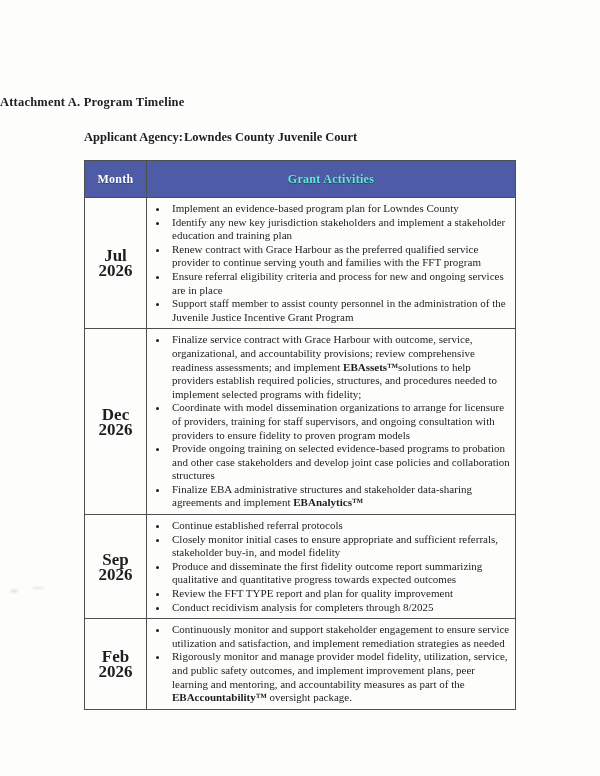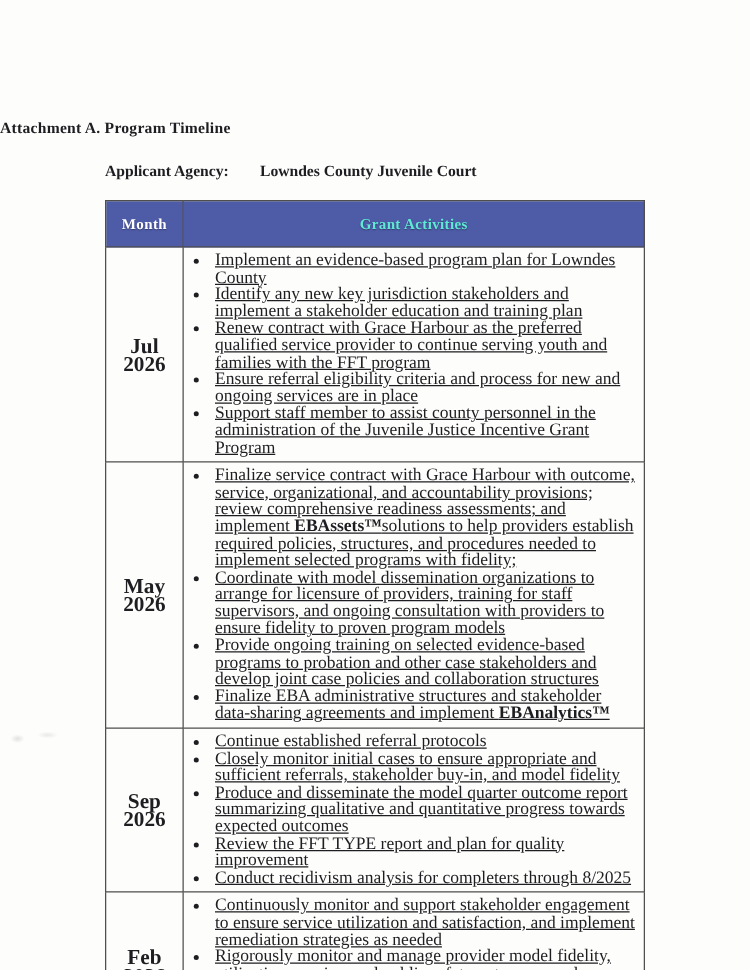--- a/index.html
+++ b/index.html
@@ -23,21 +23,21 @@
     font-size: 12.5px;
     letter-spacing: 0.2px;
   }
   .agency-line {
     position: absolute;
     top: 130px; left: 84px;
     font-weight: bold;
     font-size: 12.5px;
     white-space: nowrap;
   }
-  .agency-line .value { margin-left: 25px; }
+  .agency-line .value { margin-left: 1px; }
 
   table.timeline {
     position: absolute;
     top: 160px; left: 84px;
     width: 432px;
     border-collapse: collapse;
     background: #fdfdfb;
     table-layout: fixed;
   }
   table.timeline th, table.timeline td {
@@ -67,24 +67,23 @@
   td.activities-cell {
     vertical-align: top;
     padding: 4px 5px 4px 0;
   }
   td.activities-cell ul {
     margin: 0;
     padding-left: 22px;
     list-style: disc;
   }
   td.activities-cell li {
-    font-size: 14px;
+    font-size: 11px;
     line-height: 13.6px;
     padding-left: 3px;
-    text-decoration: underline;
   }
   td.activities-cell li b { font-weight: bold; }
 
   .scan-smudge {
     position: absolute;
     left: 4px; top: 582px;
     width: 48px; height: 16px;
     background:
       radial-gradient(ellipse 8px 5px at 10px 9px, rgba(150,150,150,0.45), rgba(150,150,150,0) 70%),
       radial-gradient(ellipse 12px 4px at 34px 6px, rgba(170,170,170,0.4), rgba(170,170,170,0) 70%);
@@ -121,42 +120,42 @@
               <li>Implement an evidence-based program plan for Lowndes County</li>
               <li>Identify any new key jurisdiction stakeholders and implement a stakeholder education and training plan</li>
               <li>Renew contract with Grace Harbour as the preferred qualified service provider to continue serving youth and families with the FFT program</li>
               <li>Ensure referral eligibility criteria and process for new and ongoing services are in place</li>
               <li>Support staff member to assist county personnel in the administration of the Juvenile Justice Incentive Grant Program</li>
             </ul>
           </td>
         </tr>
         <tr>
           <td class="month-cell">
-            <div>May</div>
+            <div>Dec</div>
             <div>2026</div>
           </td>
           <td class="activities-cell">
             <ul>
               <li>Finalize service contract with Grace Harbour with outcome, service, organizational, and accountability provisions; review comprehensive readiness assessments; and implement <b>EBAssets™</b>solutions to help providers establish required policies, structures, and procedures needed to implement selected programs with fidelity;</li>
               <li>Coordinate with model dissemination organizations to arrange for licensure of providers, training for staff supervisors, and ongoing consultation with providers to ensure fidelity to proven program models</li>
               <li>Provide ongoing training on selected evidence-based programs to probation and other case stakeholders and develop joint case policies and collaboration structures</li>
               <li>Finalize EBA administrative structures and stakeholder data-sharing agreements and implement <b>EBAnalytics™</b></li>
             </ul>
           </td>
         </tr>
         <tr>
           <td class="month-cell">
             <div>Sep</div>
             <div>2026</div>
           </td>
           <td class="activities-cell">
             <ul>
               <li>Continue established referral protocols</li>
               <li>Closely monitor initial cases to ensure appropriate and sufficient referrals, stakeholder buy-in, and model fidelity</li>
-              <li>Produce and disseminate the model quarter outcome report summarizing qualitative and quantitative progress towards expected outcomes</li>
+              <li>Produce and disseminate the first fidelity outcome report summarizing qualitative and quantitative progress towards expected outcomes</li>
               <li>Review the FFT TYPE report and plan for quality improvement</li>
               <li>Conduct recidivism analysis for completers through 8/2025</li>
             </ul>
           </td>
         </tr>
         <tr>
           <td class="month-cell">
             <div>Feb</div>
             <div>2026</div>
           </td>

